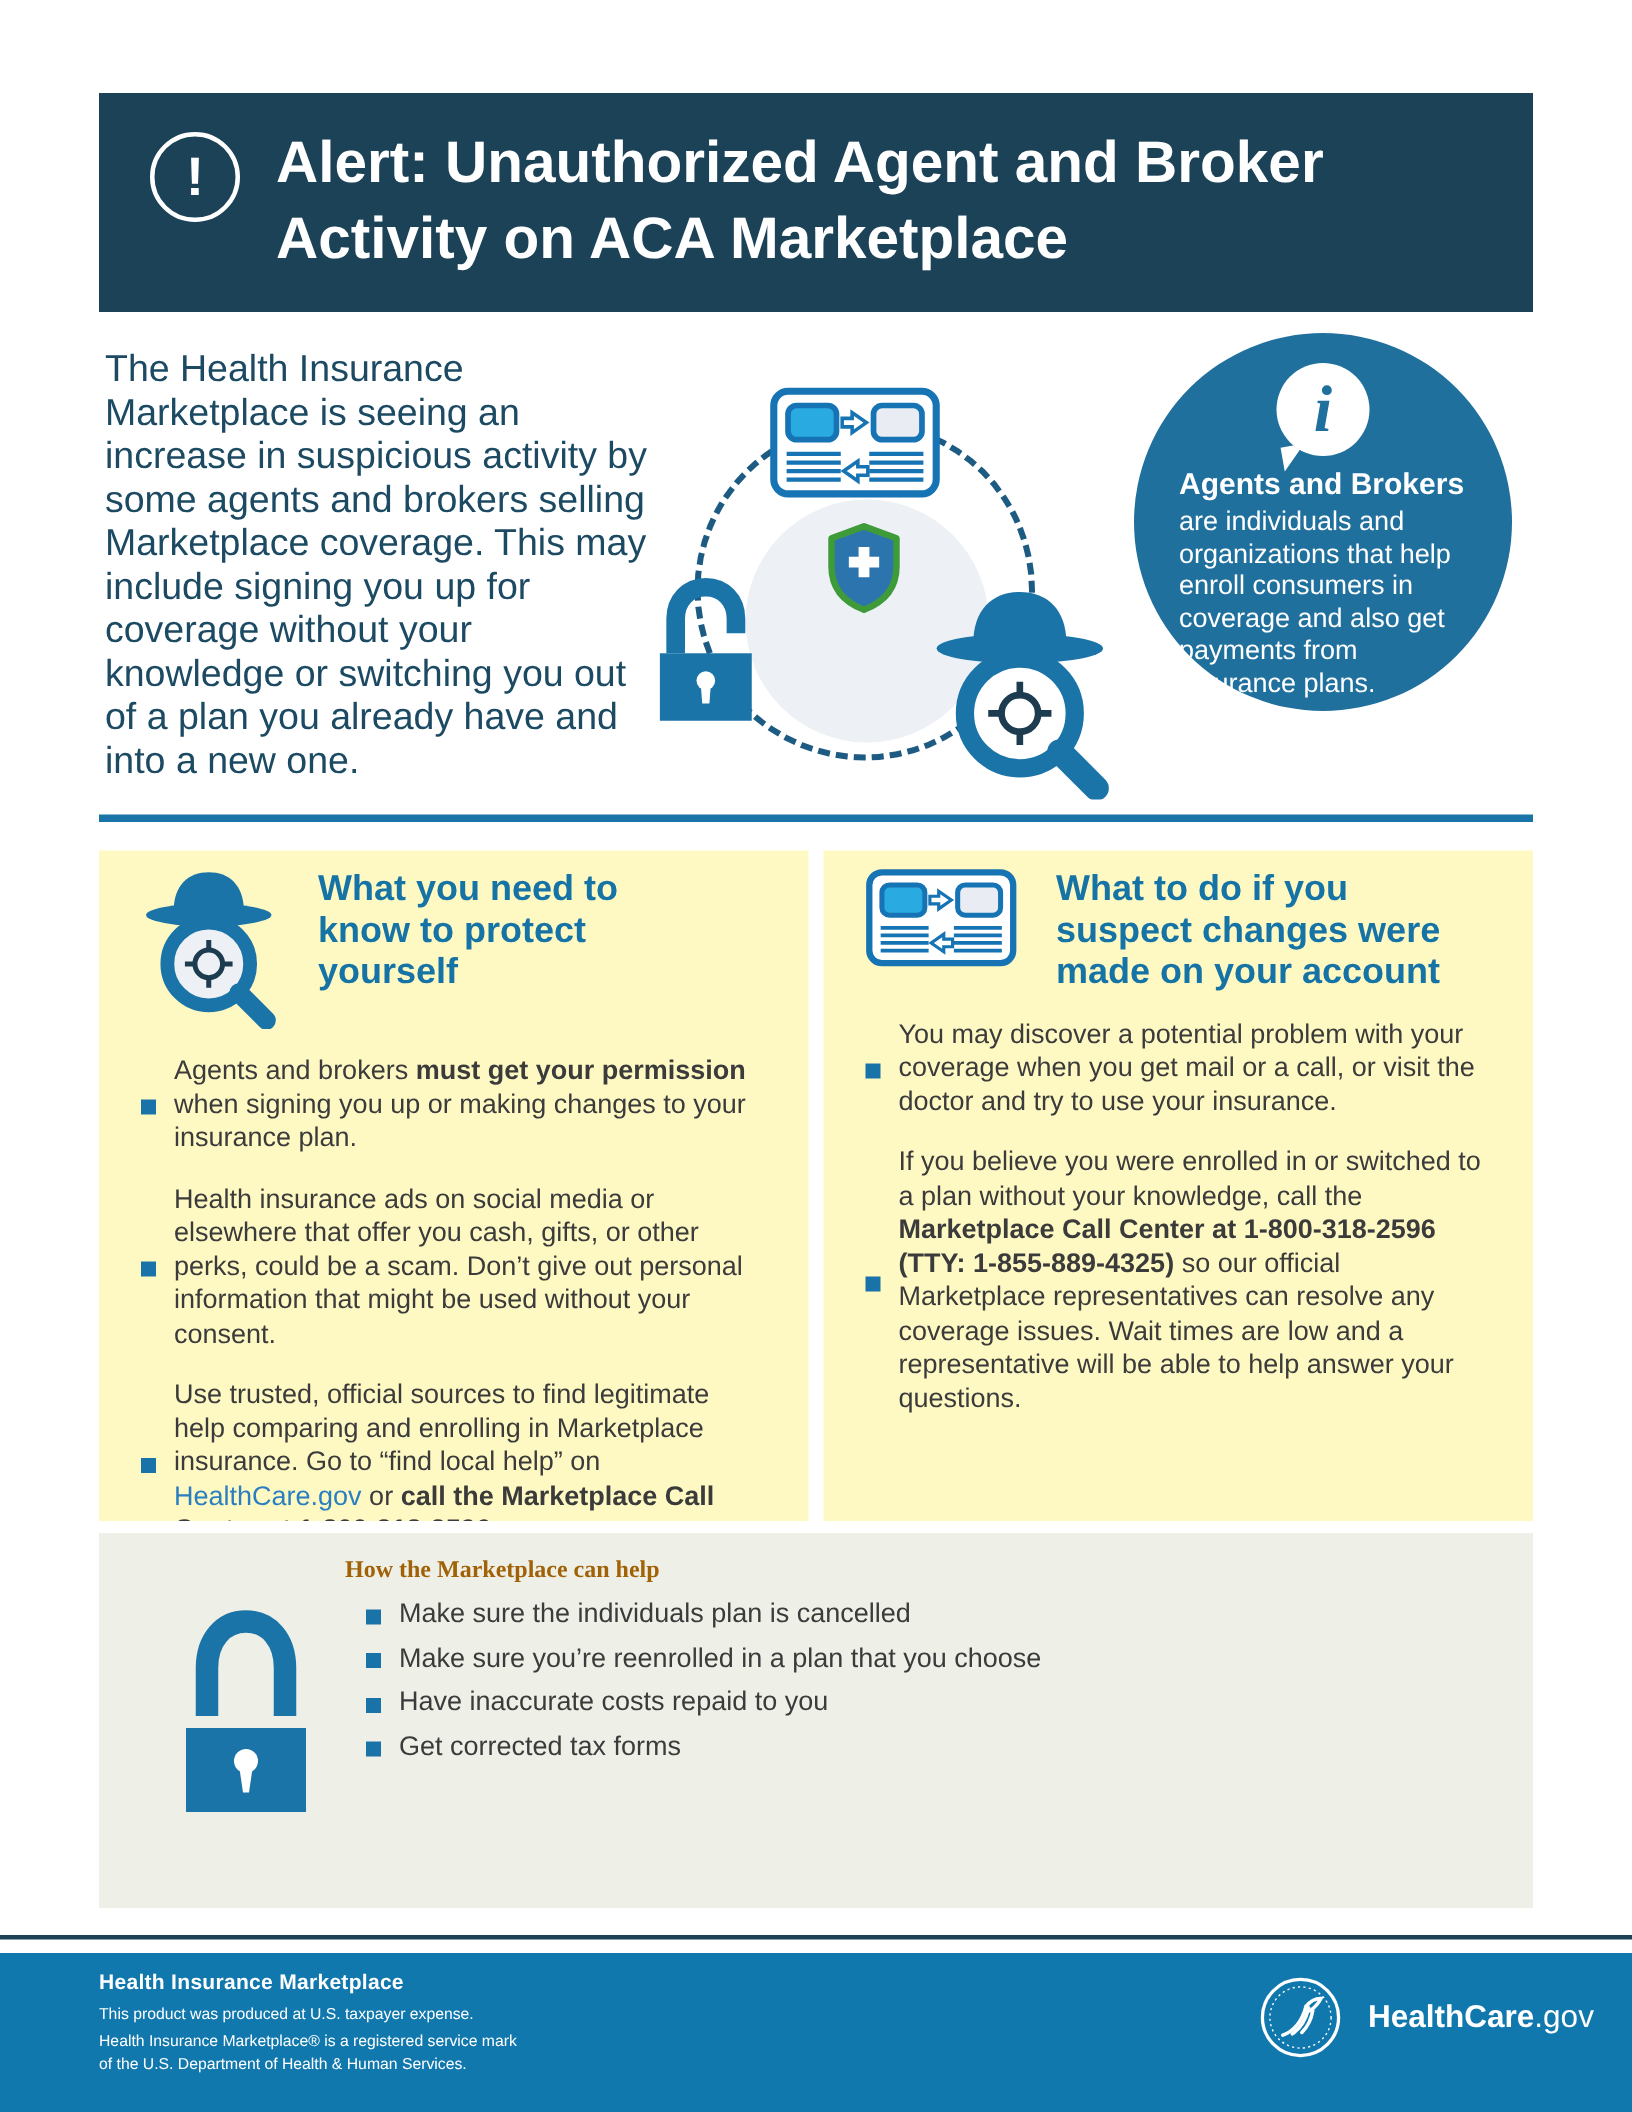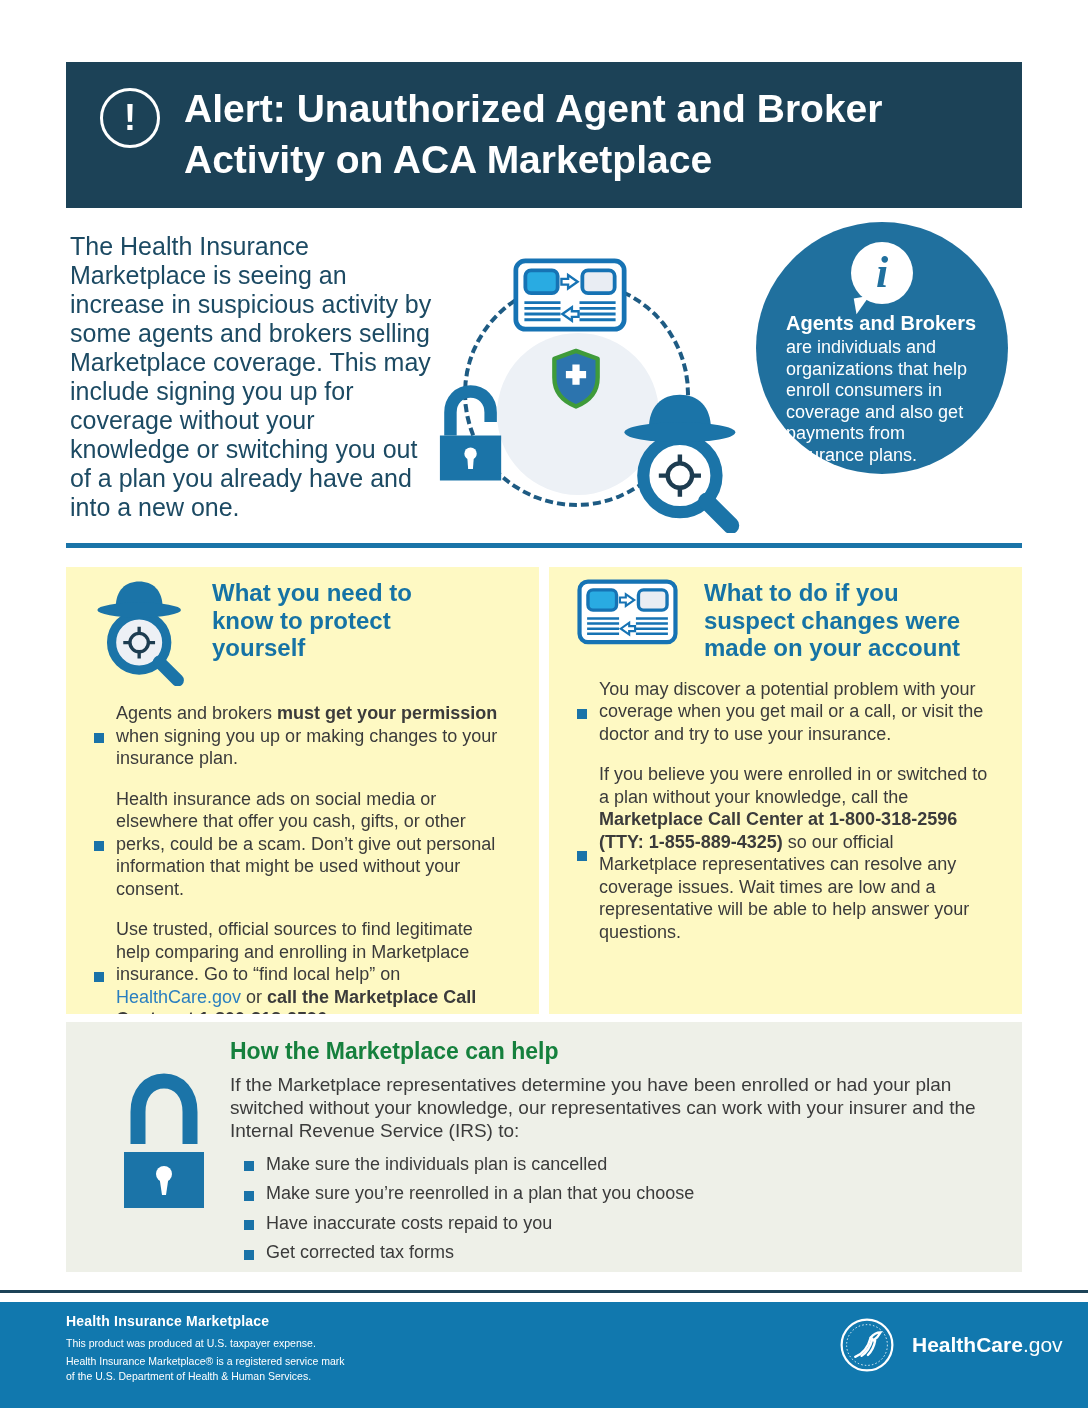--- a/index.html
+++ b/index.html
@@ -48,21 +48,21 @@
   ul.bullets{list-style:none;margin:0;padding:0;}
   ul.bullets li{display:flex;align-items:center;margin-bottom:18px;font-size:18px;line-height:1.25;color:#3B3B3B;}
   ul.bullets .sq{width:10px;height:10px;background:#1A73A8;margin:5px 12px 0 0;flex:none;}
   ul.bullets strong{font-weight:bold;}
   a.link{color:#2A7FC0;text-decoration:none;}
 
   
   .help-section{position:absolute;left:66px;top:1022px;width:956px;height:250px;background:#EEF0E8;overflow:hidden;}
   .help-lock{position:absolute;left:48px;top:42px;width:100px;}
   .help-content{margin-left:164px;padding-top:16px;width:748px;}
-  .help-heading{font-size:23px;font-weight:bold;color:#15803d;margin-bottom:8px;}
+  .help-heading{font-size:16px;font-weight:bold;color:#a16207;margin-bottom:8px;font-family:Liberation Serif, serif;}
   .help-intro{font-size:19px;line-height:1.22;color:#3B3B3B;margin-bottom:10px;}
   ul.bullets.help li{margin-bottom:7px;}
   ul.bullets.help{padding-left:14px;}
 
   
   .footer-line{position:absolute;left:0;top:1290px;width:1088px;height:3px;background:#1C4257;}
   .footer{position:absolute;left:0;top:1302px;width:1088px;height:106px;background:#1178AE;}
   .footer-left{position:absolute;left:66px;top:11px;color:#ffffff;}
   .footer-brand{font-size:14px;font-weight:bold;letter-spacing:0.2px;margin-bottom:7px;}
   .footer-small{font-size:10.5px;line-height:1.45;max-width:290px;}
@@ -192,21 +192,20 @@
 
   <div class="help-section">
     <svg class="help-lock" viewBox="0 0 100 150">
       <path d="M24 80 V48 C24 29 35 17 50 17 C65 17 76 29 76 48 V80" fill="none" stroke="#1B74A8" stroke-width="15"></path>
       <rect x="10" y="88" width="80" height="56" fill="#1B74A8"></rect>
       <circle cx="50" cy="110" r="8" fill="#ffffff"></circle>
       <path d="M45.5 114 h9 L52 131 h-4 z" fill="#ffffff"></path>
     </svg>
     <div class="help-content">
       <div class="help-heading">How the Marketplace can help</div>
-      <div class="help-intro">If the Marketplace representatives determine you have been enrolled or had your plan switched without your knowledge, our representatives can work with your insurer and the Internal Revenue Service (IRS) to:</div>
       <ul class="bullets help">
           <li>
             <span class="sq"></span>
             <span>Make sure the individuals plan is cancelled</span>
           </li>
           <li>
             <span class="sq"></span>
             <span>Make sure you’re reenrolled in a plan that you choose</span>
           </li>
           <li>

